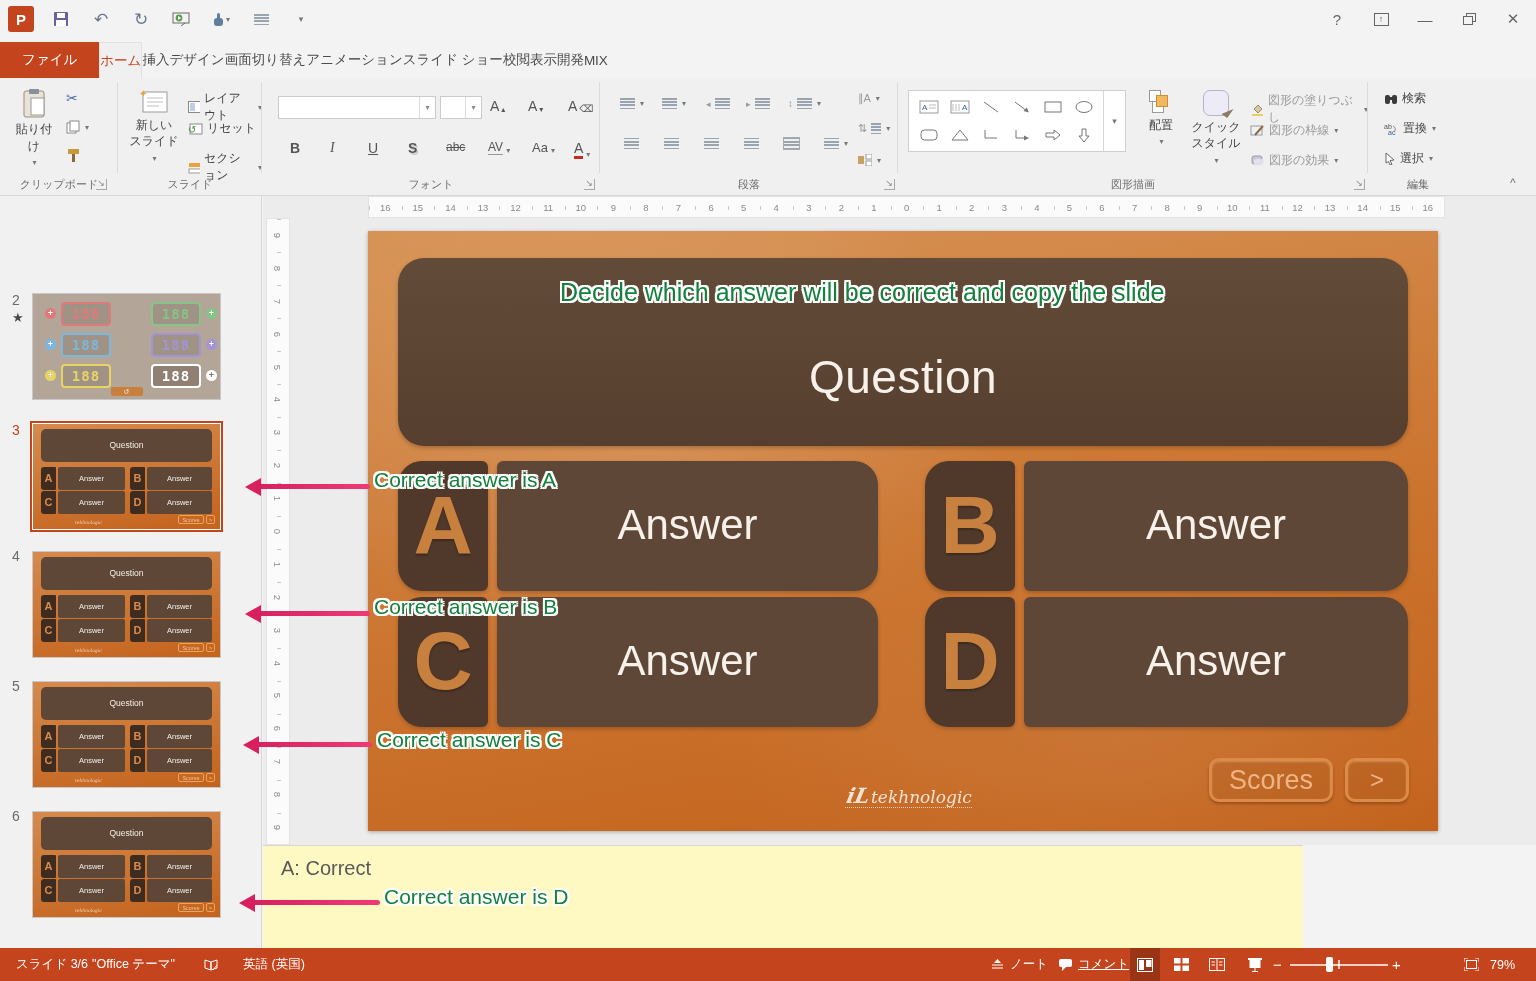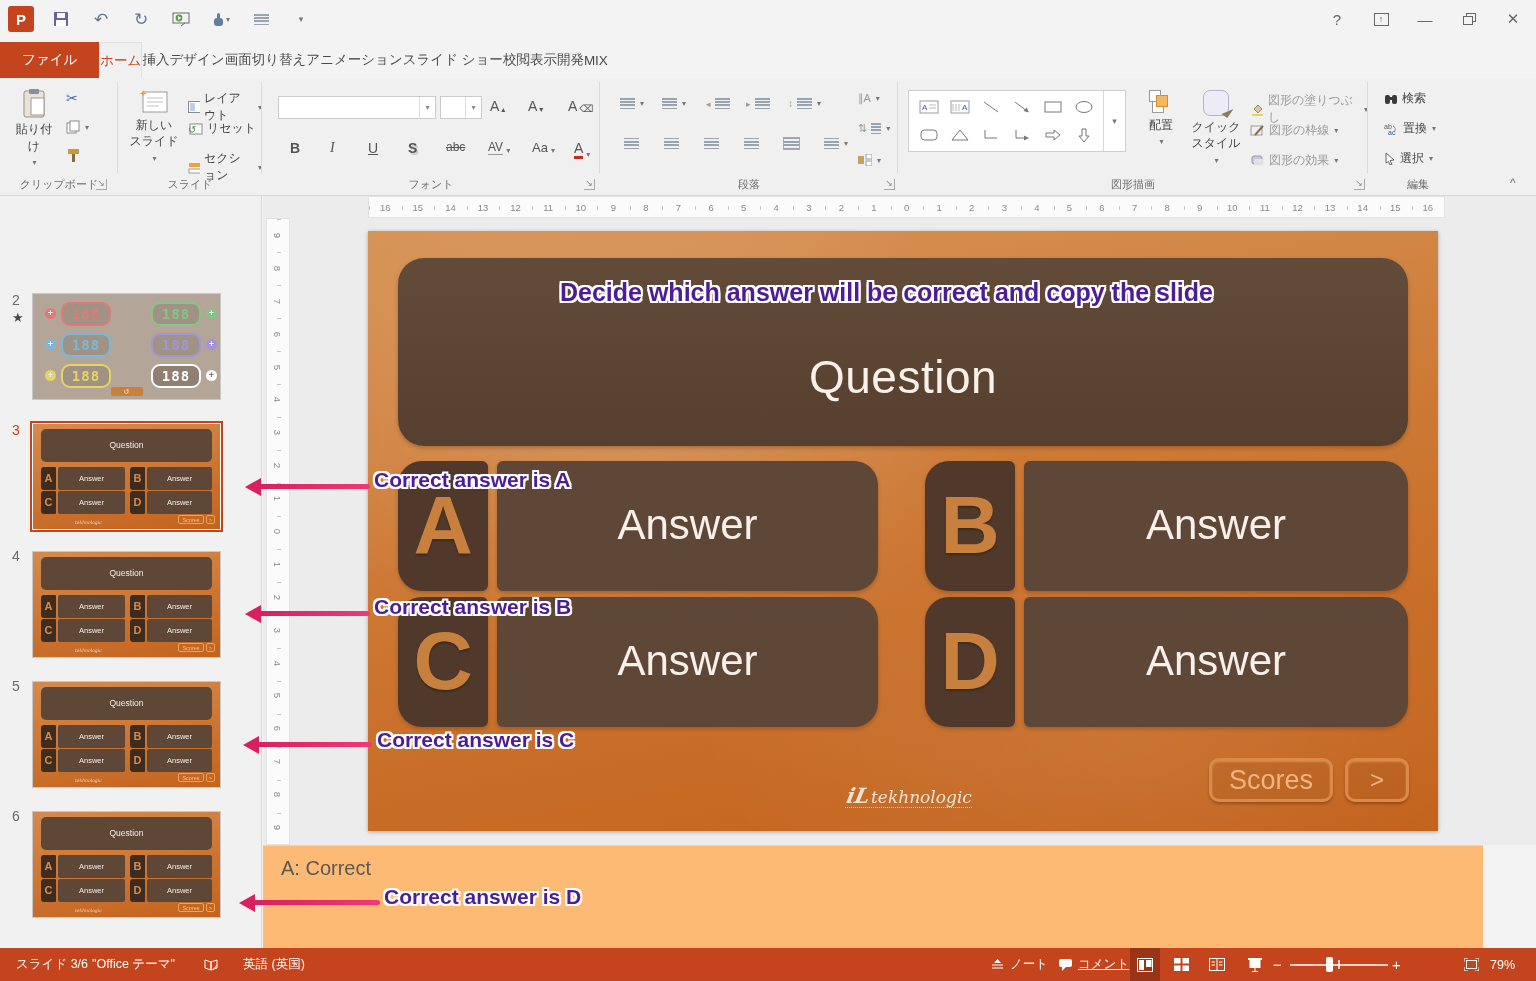--- a/index.html
+++ b/index.html
@@ -90,21 +90,21 @@
 .sstar { position:absolute; left:12px; font-size:13px; color:#4a4a4a; }
 
 .ms1 { background:linear-gradient(170deg,#D88F52,#C96B28); }
 .ms1 .t { position:absolute; left:0; right:0; top:26px; text-align:center; color:#fff;
   font-weight:bold; font-size:27px; }
 .ms1 .start { position:absolute; left:50%; top:74px; transform:translateX(-50%); width:62px; height:19px;
   border:1px solid rgba(250,225,195,.85); border-radius:2px; color:#F8E3CC; font-size:9.5px;
   text-align:center; line-height:18px; }
 
 .msb { background:#B3A598; }
-.cnt { position:absolute; width:50px; height:24px; border:2px solid; border-radius:9px;
+.cnt { position:absolute; width:50px; height:24px; border:2px solid; border-radius:4px;
   background:rgba(80,60,50,.18); font-family:"DejaVu Sans Mono", monospace; font-weight:bold;
   font-size:14px; text-align:center; line-height:20px; letter-spacing:1px; }
 .pc { position:absolute; width:11px; height:11px; border-radius:50%; color:#fff; font-size:9px;
   line-height:11px; text-align:center; font-weight:bold; text-shadow:0 0 1px rgba(0,0,0,.4); }
 .bk { position:absolute; left:50%; bottom:3px; transform:translateX(-50%); width:32px; height:9px;
   background:#C8813C; border-radius:2px; color:#FBE8D2; font-size:7px; line-height:9px; text-align:center; }
 
 .mq { background:linear-gradient(170deg,#D58A4D,#C4631C); }
 .mq .q { position:absolute; left:8px; top:5px; right:8px; height:33px; background:#5E4737; border-radius:5px;
   color:#F5EFE8; font-size:8.5px; text-align:center; line-height:33px; }
@@ -144,32 +144,32 @@
 .scoresbtn { left:841px; width:124px; font-size:27px; line-height:39px; }
 .nextbtn { left:977px; width:64px; font-size:24px; line-height:38px; }
 .slogo { position:absolute; left:477px; top:556px; color:#EFE3D3; font-style:italic;
   font-family:"DejaVu Serif", serif; font-size:17px; border-bottom:1px dotted rgba(240,220,200,.85);
   padding-left:26px; }
 .slogo::before { content:"iL"; position:absolute; left:2px; top:-4px; font-size:21px; font-weight:bold;
   transform:skewX(-12deg); font-family:"DejaVu Serif", serif; }
 
 
 .annolayer { position:absolute; inset:0; z-index:60; pointer-events:none; }
-.anno { position:absolute; color:#4c1d95; font-weight:bold; white-space:nowrap;
+.anno { position:absolute; color:#15803d; font-weight:normal; white-space:nowrap;
   text-shadow:-2px -2px 0 #fff, 2px -2px 0 #fff, -2px 2px 0 #fff, 2px 2px 0 #fff,
    0 -2px 0 #fff, 0 2px 0 #fff, -2px 0 0 #fff, 2px 0 0 #fff; }
 .anno.top { font-size:25px; }
 .anno.lab { font-size:21px; }
 .parrow { position:absolute; height:5px; border-radius:3px;
   background:linear-gradient(90deg,#D61F5E,#F03A76); }
 .parrow::before { content:""; position:absolute; left:-16px; top:-6.5px; width:0; height:0;
   border:9px solid transparent; border-right:16px solid #D81F5F; }
 
 
-.notespane { position:absolute; left:263px; top:845px; width:1220px; height:103px; background:#fdba74;
+.notespane { position:absolute; left:263px; top:845px; width:1040px; height:103px; background:#fef9c3;
   border-top:1px solid #D8D6D6; }
 .notestext { position:absolute; left:18px; top:11px; font-size:20px; color:#595959; }
 .statusbar { position:absolute; left:0; top:948px; width:1536px; height:33px; background:#C4441D;
   color:#fff; font-size:12.5px; }
 .sb-item { position:absolute; top:0; height:33px; display:flex; align-items:center; gap:5px; }
 .viewbtn { position:absolute; top:0; width:30px; height:33px; display:flex; align-items:center; justify-content:center; }
 .viewbtn.sel { background:rgba(0,0,0,.22); }
 .zoomtrack { position:absolute; top:16px; height:1.5px; background:rgba(255,255,255,.75); }
 .zoomhandle { position:absolute; top:9px; width:7px; height:15px; background:#fff; border-radius:2px; }
 .zoomtick { position:absolute; top:12px; width:1.5px; height:9px; background:rgba(255,255,255,.75); }

